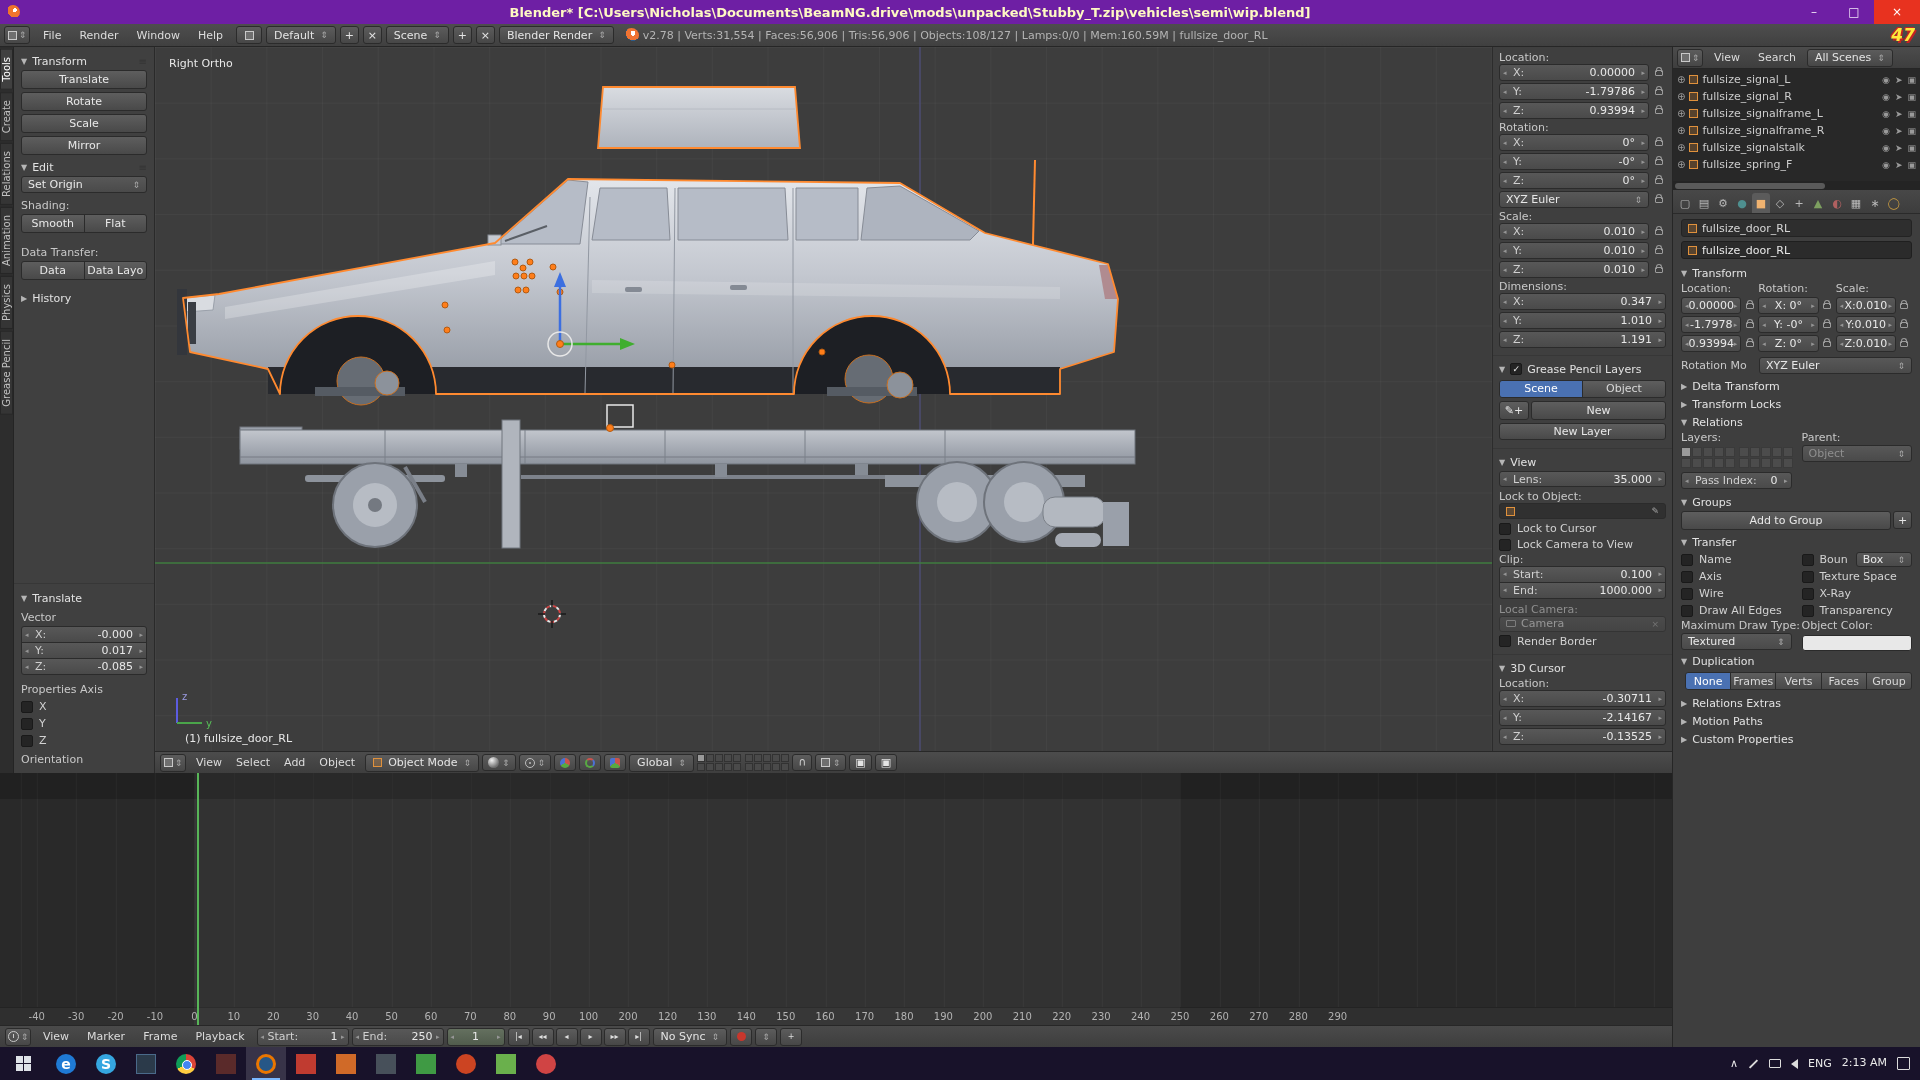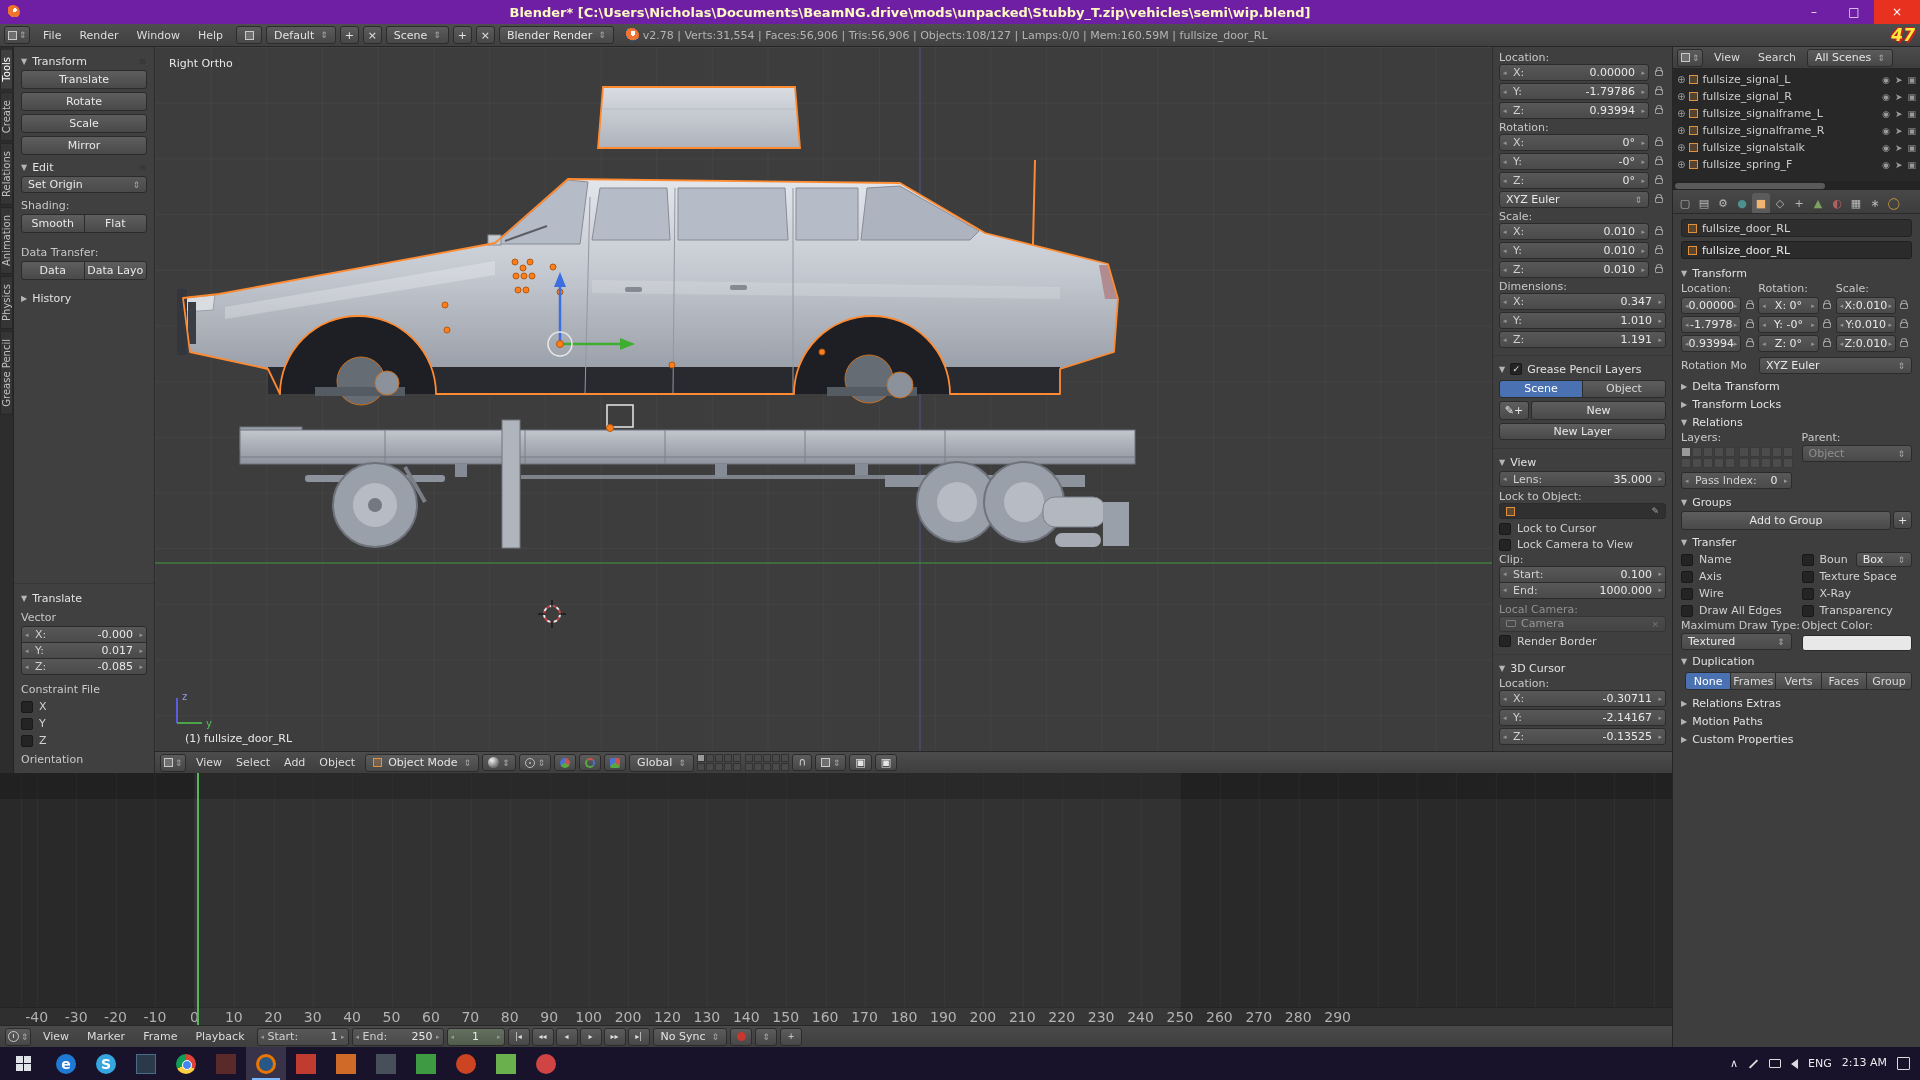--- a/index.html
+++ b/index.html
@@ -98,21 +98,21 @@
 .lblock{display:grid;grid-template-columns:repeat(5,8px);grid-auto-rows:8px;gap:1px}
 .lc{background:#4a4a4a;border:1px solid #323232}
 .lc.on{background:#9a9a9a}
 .i-magnet{transform:rotate(180deg);display:inline-block;color:#cfcfcf}
 
 .timeline{height:274px;position:relative;background:#292929;display:flex;flex-direction:column}
 .tracks{height:234px;position:relative;background:repeating-linear-gradient(90deg,rgba(255,255,255,.035) 0 1px,transparent 1px 39.43px);background-position:36.9px 0}
 .tracks::before{content:"";position:absolute;left:0;top:0;right:0;height:26px;background:rgba(0,0,0,.18)}
 .inrange{position:absolute;left:194px;top:0;width:986px;height:252px;background:rgba(255,255,255,.045);pointer-events:none}
 .playhead{position:absolute;left:197px;top:0;width:2px;height:252px;background:#58b558;z-index:2}
-.ruler{height:18px;background:#2f2f2f;border-top:1px solid #232323;display:flex;padding-left:17px;align-items:center;color:#b0b0b0;font-size:14px}
+.ruler{height:18px;background:#2f2f2f;border-top:1px solid #232323;display:flex;padding-left:17px;align-items:center;color:#b0b0b0;font-size:10px}
 .rcell{width:39.43px;flex:none;text-align:center}
 .tl-header{height:22px;background:linear-gradient(#4a4a4a,#3e3e3e);border-top:1px solid #272727;display:flex;align-items:center;gap:3px;padding:0 5px}
 .i-clock{width:11px;height:11px;border:1px solid #c9c9c9;border-radius:50%;position:relative}
 .i-clock::after{content:"";position:absolute;left:4px;top:2px;width:1px;height:4px;background:#c9c9c9}
 .nf.small{height:18px;padding:0 10px;gap:4px}
 .nf.cur{background:linear-gradient(#64705f,#515c4d);width:58px;justify-content:center}
 .ibtn{width:22px;height:18px;background:linear-gradient(#5c5c5c,#474747);border:1px solid #2b2b2b;border-radius:3px;display:flex;align-items:center;justify-content:center;color:#dfdfdf;font-size:8px;flex:none}
 .rec{width:9px;height:9px;border-radius:50%;background:#c8372d}
 
 .right-col{width:248px;display:flex;flex-direction:column;border-left:1px solid #262626}
@@ -287,21 +287,21 @@
             </div>
             <div class="nf">
               <span class="fl">Y:</span>
               <span class="fv">0.017</span>
             </div>
             <div class="nf">
               <span class="fl">Z:</span>
               <span class="fv">-0.085</span>
             </div>
           </div>
-    <div class="slabel">Constraint File</div>
+    <div class="slabel">Properties Axis</div>
     <div>
 
     <div class="cbrow">
               <span class="cb"></span>
               <span>X</span>
             </div>
             <div class="cbrow">
               <span class="cb"></span>
               <span>Y</span>
             </div>

